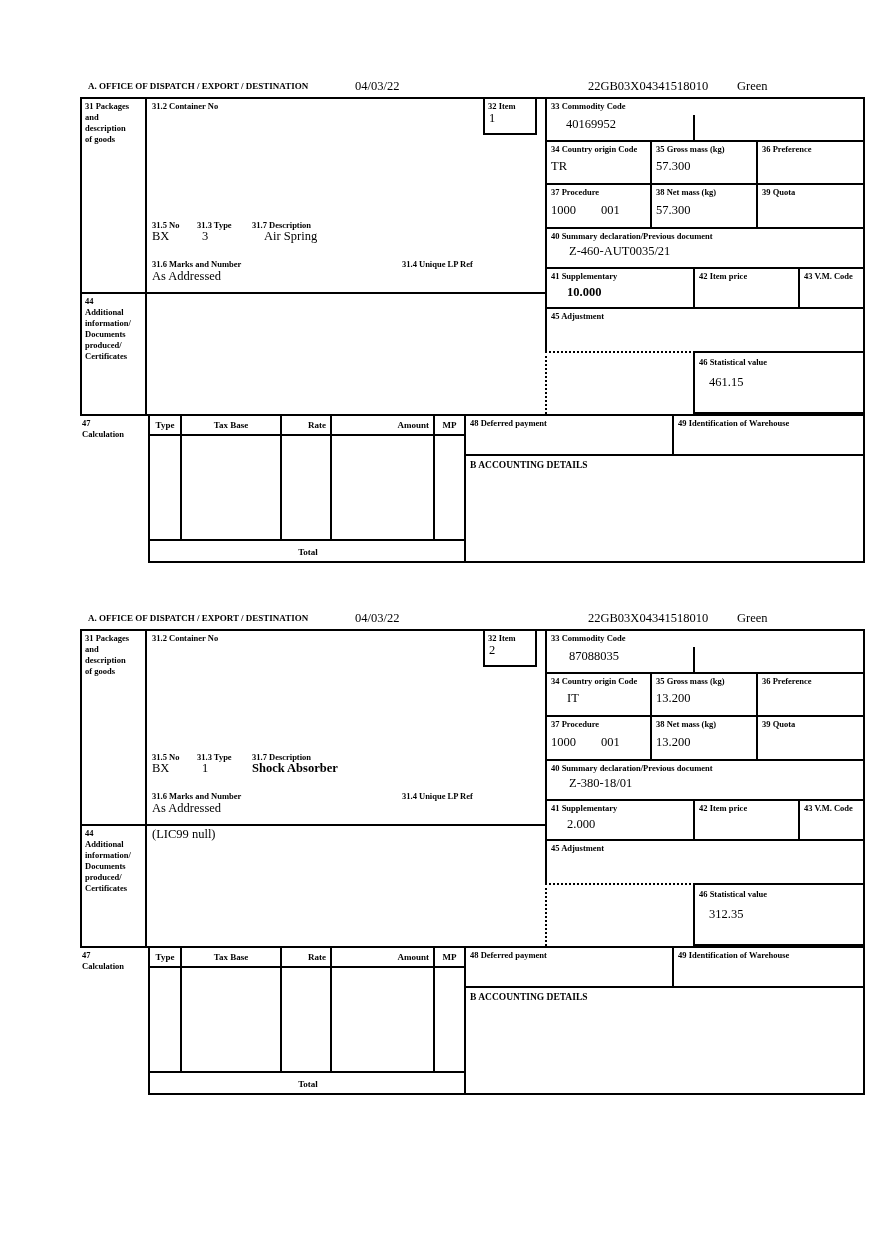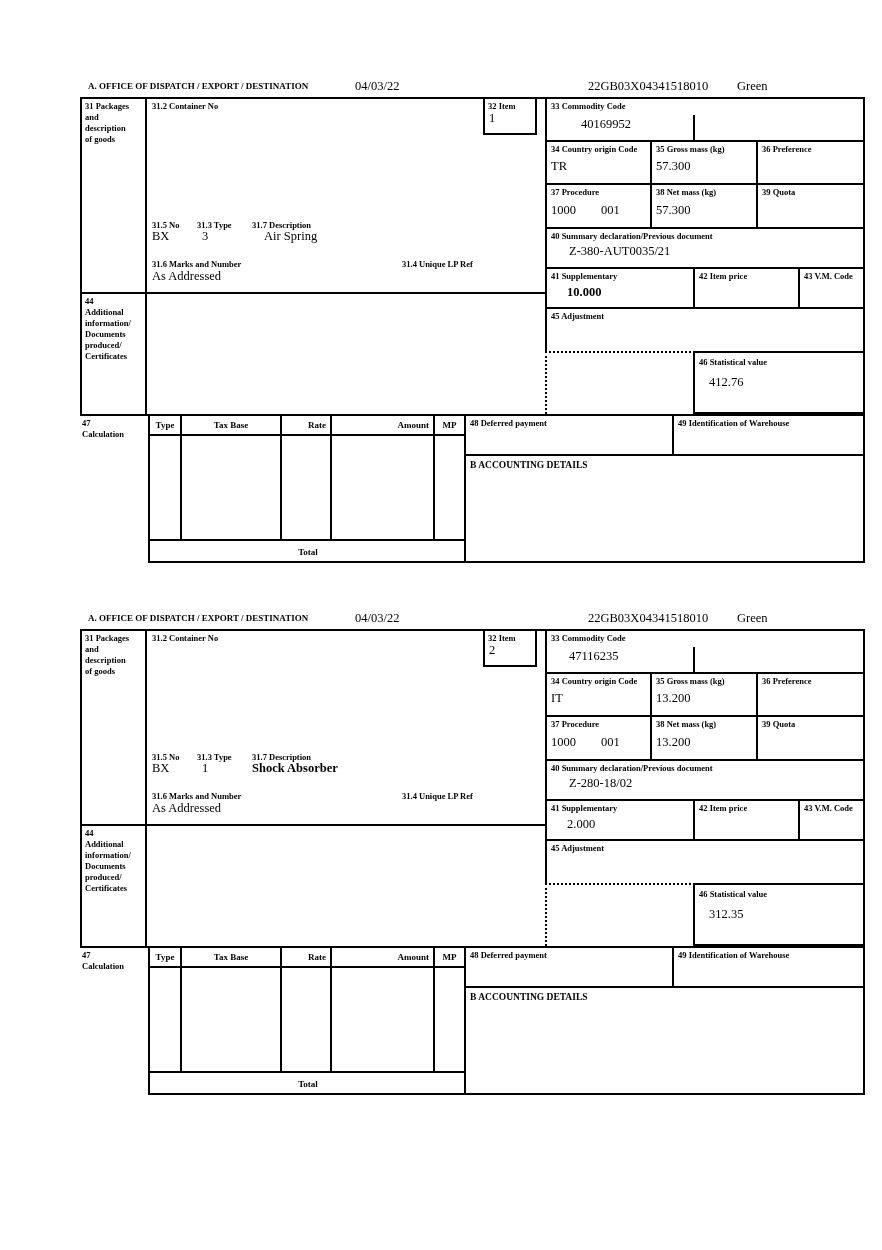--- a/index.html
+++ b/index.html
@@ -56,21 +56,21 @@
       <span class="val" style="left:5px;top:171px;">As Addressed</span>
     </div>
 
     <div class="cell bord" style="left:403px;top:19px;width:54px;height:38px;">
       <span class="lbl" style="left:3px;top:2px;">32 Item</span>
       <span class="val" style="left:4px;top:13px;">1</span>
     </div>
 
     <div class="cell bord" style="left:465px;top:19px;width:320px;height:45px;">
       <span class="lbl" style="left:4px;top:2px;">33 Commodity Code</span>
-      <span class="val" style="left:34px;top:19px;">40169952</span>
+      <span class="val" style="left:19px;top:19px;">40169952</span>
     </div>
     <div class="vline" style="left:613px;top:37px;height:27px;"></div>
 
     <div class="cell bord" style="left:465px;top:62px;width:107px;height:45px;">
       <span class="lbl" style="left:4px;top:2px;">34 Country origin Code</span>
       <span class="val" style="left:4px;top:18px;">TR</span>
     </div>
     <div class="cell bord" style="left:570px;top:62px;width:108px;height:45px;">
       <span class="lbl" style="left:4px;top:2px;">35 Gross mass (kg)</span>
       <span class="val" style="left:4px;top:18px;">57.300</span>
@@ -87,21 +87,21 @@
     <div class="cell bord" style="left:570px;top:105px;width:108px;height:46px;">
       <span class="lbl" style="left:4px;top:2px;">38 Net mass (kg)</span>
       <span class="val" style="left:4px;top:19px;">57.300</span>
     </div>
     <div class="cell bord" style="left:676px;top:105px;width:109px;height:46px;">
       <span class="lbl" style="left:4px;top:2px;">39 Quota</span>
     </div>
 
     <div class="cell bord" style="left:465px;top:149px;width:320px;height:42px;">
       <span class="lbl" style="left:4px;top:2px;">40 Summary declaration/Previous document</span>
-      <span class="val" style="left:22px;top:16px;">Z-380-AUT0035/21</span>
+      <span class="val" style="left:22px;top:16px;">Z-460-AUT0035/21</span>
     </div>
 
     <div class="cell bord" style="left:465px;top:189px;width:150px;height:42px;">
       <span class="lbl" style="left:4px;top:2px;">41 Supplementary</span>
       <span class="val" style="left:20px;top:17px;font-weight:bold;">10.000</span>
     </div>
     <div class="cell bord" style="left:613px;top:189px;width:107px;height:42px;">
       <span class="lbl" style="left:4px;top:2px;">42 Item price</span>
     </div>
     <div class="cell bord" style="left:718px;top:189px;width:67px;height:42px;">
@@ -109,21 +109,21 @@
     </div>
 
     <div class="cell" style="left:465px;top:229px;width:320px;height:44px;border-left:2px solid #000;border-top:2px solid #000;border-right:2px solid #000;">
       <span class="lbl" style="left:4px;top:2px;">45 Adjustment</span>
     </div>
     <div class="hdot" style="left:465px;top:273px;width:150px;"></div>
     <div class="vdot" style="left:465px;top:273px;height:63px;"></div>
 
     <div class="cell bord" style="left:613px;top:273px;width:172px;height:63px;">
       <span class="lbl" style="left:4px;top:4px;">46 Statistical value</span>
-      <span class="val" style="left:14px;top:23px;">412.76</span>
+      <span class="val" style="left:14px;top:23px;">461.15</span>
     </div>
 
     <div class="cell bord" style="left:0px;top:214px;width:67px;height:124px;">
       <span class="lbl ml" style="left:3px;top:2px;">44
 Additional
 information/
 Documents
 produced/
 Certificates</span>
     </div>
@@ -188,27 +188,27 @@
       <span class="val" style="left:5px;top:171px;">As Addressed</span>
     </div>
 
     <div class="cell bord" style="left:403px;top:19px;width:54px;height:38px;">
       <span class="lbl" style="left:3px;top:2px;">32 Item</span>
       <span class="val" style="left:4px;top:13px;">2</span>
     </div>
 
     <div class="cell bord" style="left:465px;top:19px;width:320px;height:45px;">
       <span class="lbl" style="left:4px;top:2px;">33 Commodity Code</span>
-      <span class="val" style="left:22px;top:19px;">47116235</span>
+      <span class="val" style="left:22px;top:19px;">87088035</span>
     </div>
     <div class="vline" style="left:613px;top:37px;height:27px;"></div>
 
     <div class="cell bord" style="left:465px;top:62px;width:107px;height:45px;">
       <span class="lbl" style="left:4px;top:2px;">34 Country origin Code</span>
-      <span class="val" style="left:4px;top:18px;text-align:center;">IT</span>
+      <span class="val" style="left:20px;top:18px;text-align:center;">IT</span>
     </div>
     <div class="cell bord" style="left:570px;top:62px;width:108px;height:45px;">
       <span class="lbl" style="left:4px;top:2px;">35 Gross mass (kg)</span>
       <span class="val" style="left:4px;top:18px;">13.200</span>
     </div>
     <div class="cell bord" style="left:676px;top:62px;width:109px;height:45px;">
       <span class="lbl" style="left:4px;top:2px;">36 Preference</span>
     </div>
 
     <div class="cell bord" style="left:465px;top:105px;width:107px;height:46px;">
@@ -219,21 +219,21 @@
     <div class="cell bord" style="left:570px;top:105px;width:108px;height:46px;">
       <span class="lbl" style="left:4px;top:2px;">38 Net mass (kg)</span>
       <span class="val" style="left:4px;top:19px;">13.200</span>
     </div>
     <div class="cell bord" style="left:676px;top:105px;width:109px;height:46px;">
       <span class="lbl" style="left:4px;top:2px;">39 Quota</span>
     </div>
 
     <div class="cell bord" style="left:465px;top:149px;width:320px;height:42px;">
       <span class="lbl" style="left:4px;top:2px;">40 Summary declaration/Previous document</span>
-      <span class="val" style="left:22px;top:16px;">Z-280-18/02</span>
+      <span class="val" style="left:22px;top:16px;">Z-380-18/01</span>
     </div>
 
     <div class="cell bord" style="left:465px;top:189px;width:150px;height:42px;">
       <span class="lbl" style="left:4px;top:2px;">41 Supplementary</span>
       <span class="val" style="left:20px;top:17px;">2.000</span>
     </div>
     <div class="cell bord" style="left:613px;top:189px;width:107px;height:42px;">
       <span class="lbl" style="left:4px;top:2px;">42 Item price</span>
     </div>
     <div class="cell bord" style="left:718px;top:189px;width:67px;height:42px;">
@@ -252,20 +252,23 @@
     </div>
 
     <div class="cell bord" style="left:0px;top:214px;width:67px;height:124px;">
       <span class="lbl ml" style="left:3px;top:2px;">44
 Additional
 information/
 Documents
 produced/
 Certificates</span>
     </div>
+    <div class="cell" style="left:65px;top:214px;width:402px;height:124px;border-left:2px solid #000;border-top:2px solid #000;border-bottom:2px solid #000;">
+      <span class="val" style="left:5px;top:2px;">(LIC99 null)</span>
+    </div>
 
     <div class="hline" style="left:0px;top:336px;width:785px;"></div>
     <span class="lbl ml" style="position:absolute;left:2px;top:340px;">47
 Calculation</span>
 
     <div class="cell bord thead tc" style="left:68px;top:336px;width:34px;height:22px;">Type</div>
     <div class="cell bord thead tc" style="left:100px;top:336px;width:102px;height:22px;">Tax Base</div>
     <div class="cell bord thead tr" style="left:200px;top:336px;width:52px;height:22px;">Rate</div>
     <div class="cell bord thead tr" style="left:250px;top:336px;width:105px;height:22px;">Amount</div>
     <div class="cell bord thead tc" style="left:353px;top:336px;width:33px;height:22px;">MP</div>

